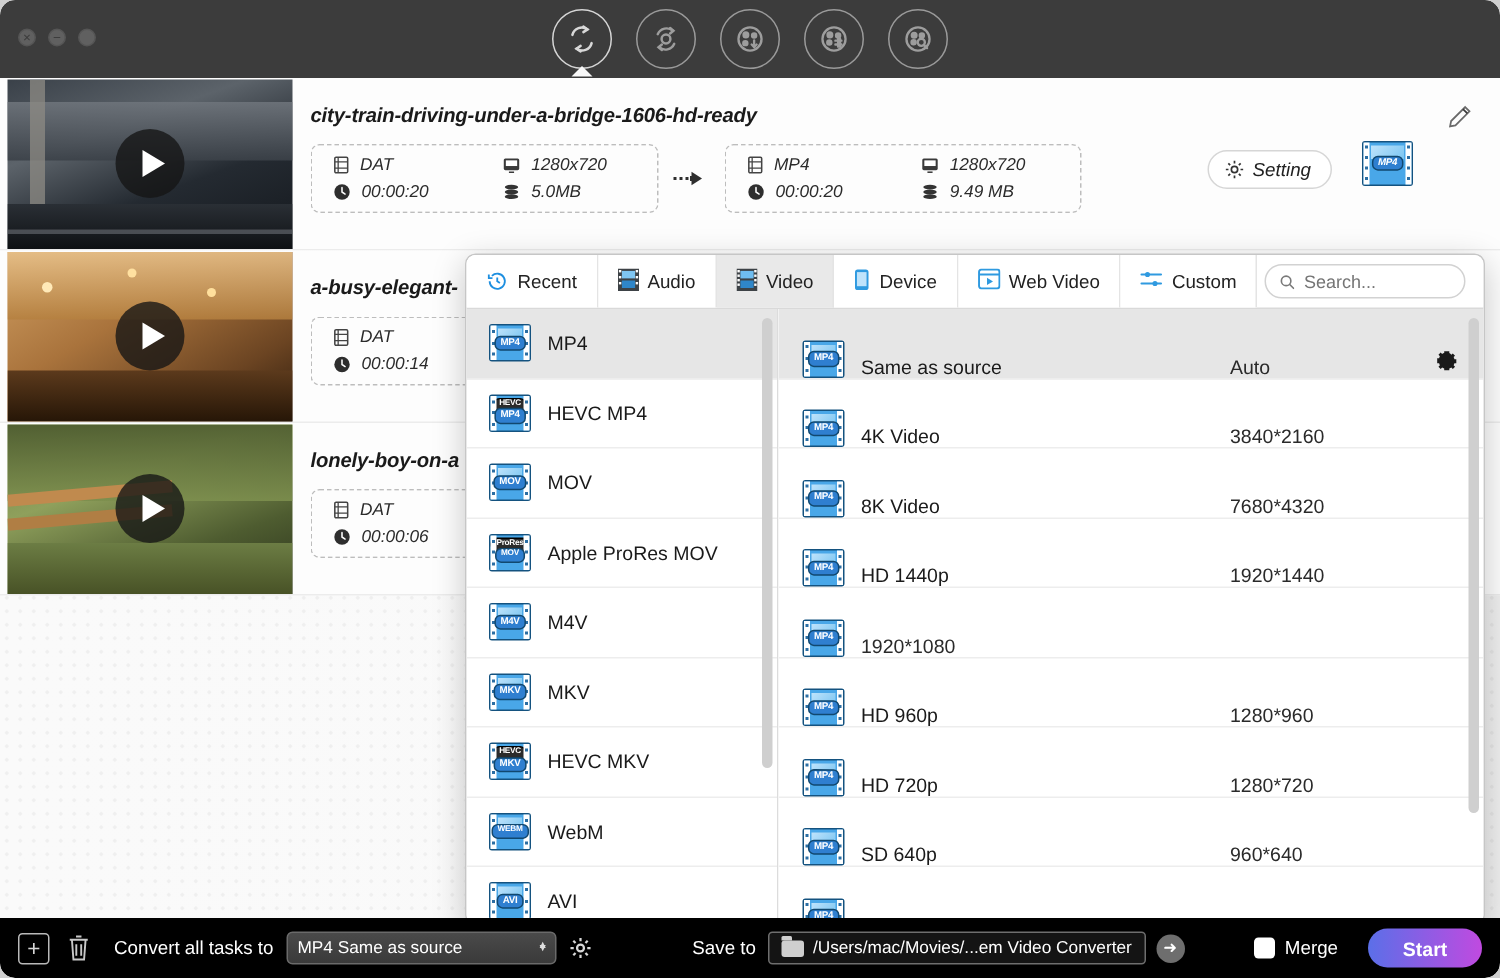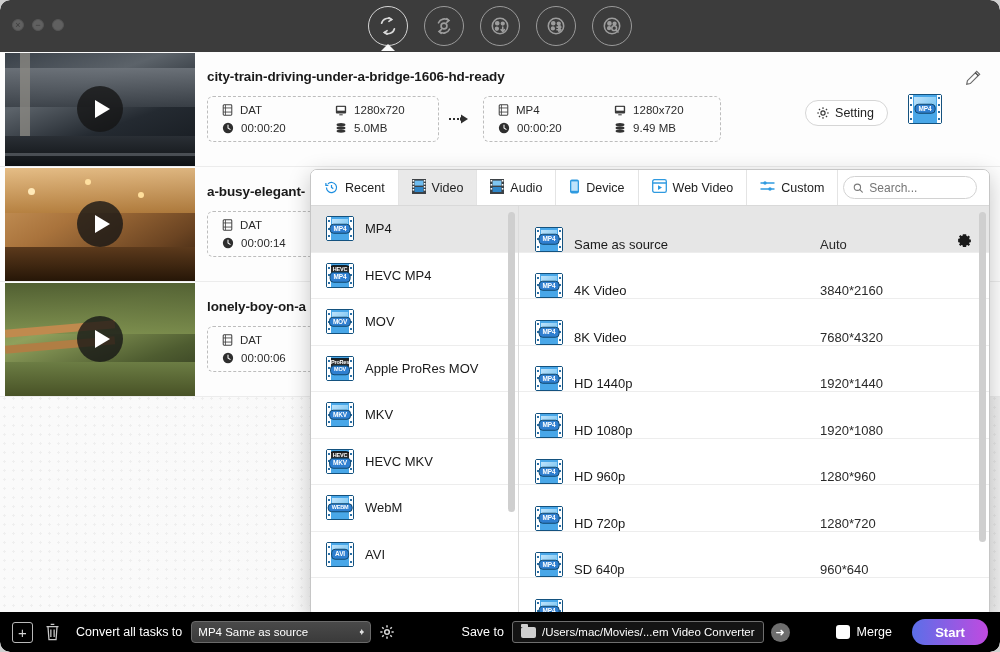--- a/index.html
+++ b/index.html
@@ -47,21 +47,21 @@
   .workspace {
     position: absolute; left: 0; top: 52px; width: 1000px; height: 560px;
     background:
       radial-gradient(circle, rgba(0,0,0,0.045) 1px, transparent 1.2px) 0 0 / 9px 9px,
       linear-gradient(90deg,#fafafa 0%,#f9f9f9 70%,#efefef 100%);
   }
 
   .file-row {
     position: relative; height: 115px; width: 1000px;
     background: #fdfdfd; border-bottom: 1px solid #ececec;
-    display: flex; align-items: center;
+    display: flex; align-items: center; font-style: italic;
   }
   .thumb {
     width: 190px; height: 113px; margin-left: 5px; flex: 0 0 auto;
     position: relative; overflow: hidden; background: #222;
   }
   .thumb .play {
     position: absolute; left: 50%; top: 50%; transform: translate(-50%,-50%);
     width: 46px; height: 46px; border-radius: 50%; background: rgba(20,20,20,0.78);
     display: flex; align-items: center; justify-content: center;
   }
@@ -499,20 +499,39 @@
 
       <div class="tabs">
 
         <div class="tab">
           <svg width="15" height="15" viewBox="0 0 16 16" fill="none" stroke="#1e8fe0" stroke-width="1.3">
             <path d="M2.6 8a5.4 5.4 0 1 0 1.6-3.8"></path>
               <path d="M2 3.2v2.6h2.6"></path>
               <path d="M8 5.4V8l1.9 1.2"></path>
           </svg>
           <span>Recent</span>
+        </div>
+
+        <div class="tab">
+          <span>
+            <svg width="14" height="15" viewBox="0 0 14 15">
+                <rect x="0" y="0" width="14" height="15" fill="#3d4246"></rect>
+                <rect x="2.6" y="1.6" width="8.8" height="5" fill="#7fc6f2"></rect>
+                <rect x="2.6" y="8" width="8.8" height="5" fill="#2f86c8"></rect>
+                <g fill="#fff">
+                  <rect x="0.6" y="1" width="1.6" height="1.6"></rect>
+                  <rect x="0.6" y="5" width="1.6" height="1.6"></rect>
+                  <rect x="0.6" y="9" width="1.6" height="1.6"></rect>
+                  <rect x="11.8" y="1" width="1.6" height="1.6"></rect>
+                  <rect x="11.8" y="5" width="1.6" height="1.6"></rect>
+                  <rect x="11.8" y="9" width="1.6" height="1.6"></rect>
+                </g>
+              </svg>
+          </span>
+          <span>Audio</span>
         </div>
 
         <div class="tab active">
           <span>
             <svg width="14" height="15" viewBox="0 0 14 15">
                 <rect x="0" y="0" width="14" height="15" fill="#3d4246"></rect>
                 <rect x="2.6" y="1.6" width="8.8" height="5" fill="#6fbdf0"></rect>
                 <rect x="2.6" y="8" width="8.8" height="5" fill="#2f86c8"></rect>
                 <g fill="#fff">
                   <rect x="0.6" y="1" width="1.6" height="1.6"></rect>
@@ -524,39 +543,20 @@
                   <rect x="11.8" y="7" width="1.6" height="1.6"></rect>
                   <rect x="11.8" y="10" width="1.6" height="1.6"></rect>
                 </g>
               </svg>
           </span>
           <span>Video</span>
         </div>
 
         <div class="tab">
           <span>
-            <svg width="14" height="15" viewBox="0 0 14 15">
-                <rect x="0" y="0" width="14" height="15" fill="#3d4246"></rect>
-                <rect x="2.6" y="1.6" width="8.8" height="5" fill="#7fc6f2"></rect>
-                <rect x="2.6" y="8" width="8.8" height="5" fill="#2f86c8"></rect>
-                <g fill="#fff">
-                  <rect x="0.6" y="1" width="1.6" height="1.6"></rect>
-                  <rect x="0.6" y="5" width="1.6" height="1.6"></rect>
-                  <rect x="0.6" y="9" width="1.6" height="1.6"></rect>
-                  <rect x="11.8" y="1" width="1.6" height="1.6"></rect>
-                  <rect x="11.8" y="5" width="1.6" height="1.6"></rect>
-                  <rect x="11.8" y="9" width="1.6" height="1.6"></rect>
-                </g>
-              </svg>
-          </span>
-          <span>Audio</span>
-        </div>
-
-        <div class="tab">
-          <span>
             <svg width="11" height="15" viewBox="0 0 11 15">
                 <rect x="1" y="0.6" width="9" height="13.8" rx="1.8" fill="#2f9ae0"></rect>
                 <rect x="2.3" y="2.4" width="6.4" height="9.4" fill="#bfe3fb"></rect>
               </svg>
           </span>
           <span>Device</span>
         </div>
 
         <div class="tab">
           <span>
@@ -669,20 +669,37 @@
                   <span class="sprock" style="left:0">
                     <span></span>
                     <span></span>
                     <span></span>
                   </span>
                   <span class="sprock" style="right:0">
                     <span></span>
                     <span></span>
                     <span></span>
                   </span>
+                  <span class="lbl" style="top:50%">M4V</span>
+                </span>
+                <span>M4V</span>
+              </div>
+              <div class="fmt-item">
+                <span class="film" style="width:28px;height:25px;">
+                  <span class="topband"></span>
+                  <span class="sprock" style="left:0">
+                    <span></span>
+                    <span></span>
+                    <span></span>
+                  </span>
+                  <span class="sprock" style="right:0">
+                    <span></span>
+                    <span></span>
+                    <span></span>
+                  </span>
                   <span class="lbl" style="top:50%">MKV</span>
                 </span>
                 <span>MKV</span>
               </div>
               <div class="fmt-item">
                 <span class="film" style="width:28px;height:25px;">
                   <span class="topband"></span>
                   <span class="lbl small" style="top:27%;background:#2b2b2b;border-color:#000;">HEVC</span>
                   <span class="sprock" style="left:0">
                     <span></span>
@@ -822,21 +839,20 @@
                     <span></span>
                     <span></span>
                   </span>
                   <span class="sprock" style="right:0">
                     <span></span>
                     <span></span>
                     <span></span>
                   </span>
                   <span class="lbl" style="top:50%">MP4</span>
                 </span>
-                <span class="res-name">HD 1080p</span>
                 <span class="res-dim">1920*1080</span>
               </div>
               <div class="res-item">
                 <span class="film" style="width:28px;height:25px;">
                   <span class="topband"></span>
                   <span class="sprock" style="left:0">
                     <span></span>
                     <span></span>
                     <span></span>
                   </span>

